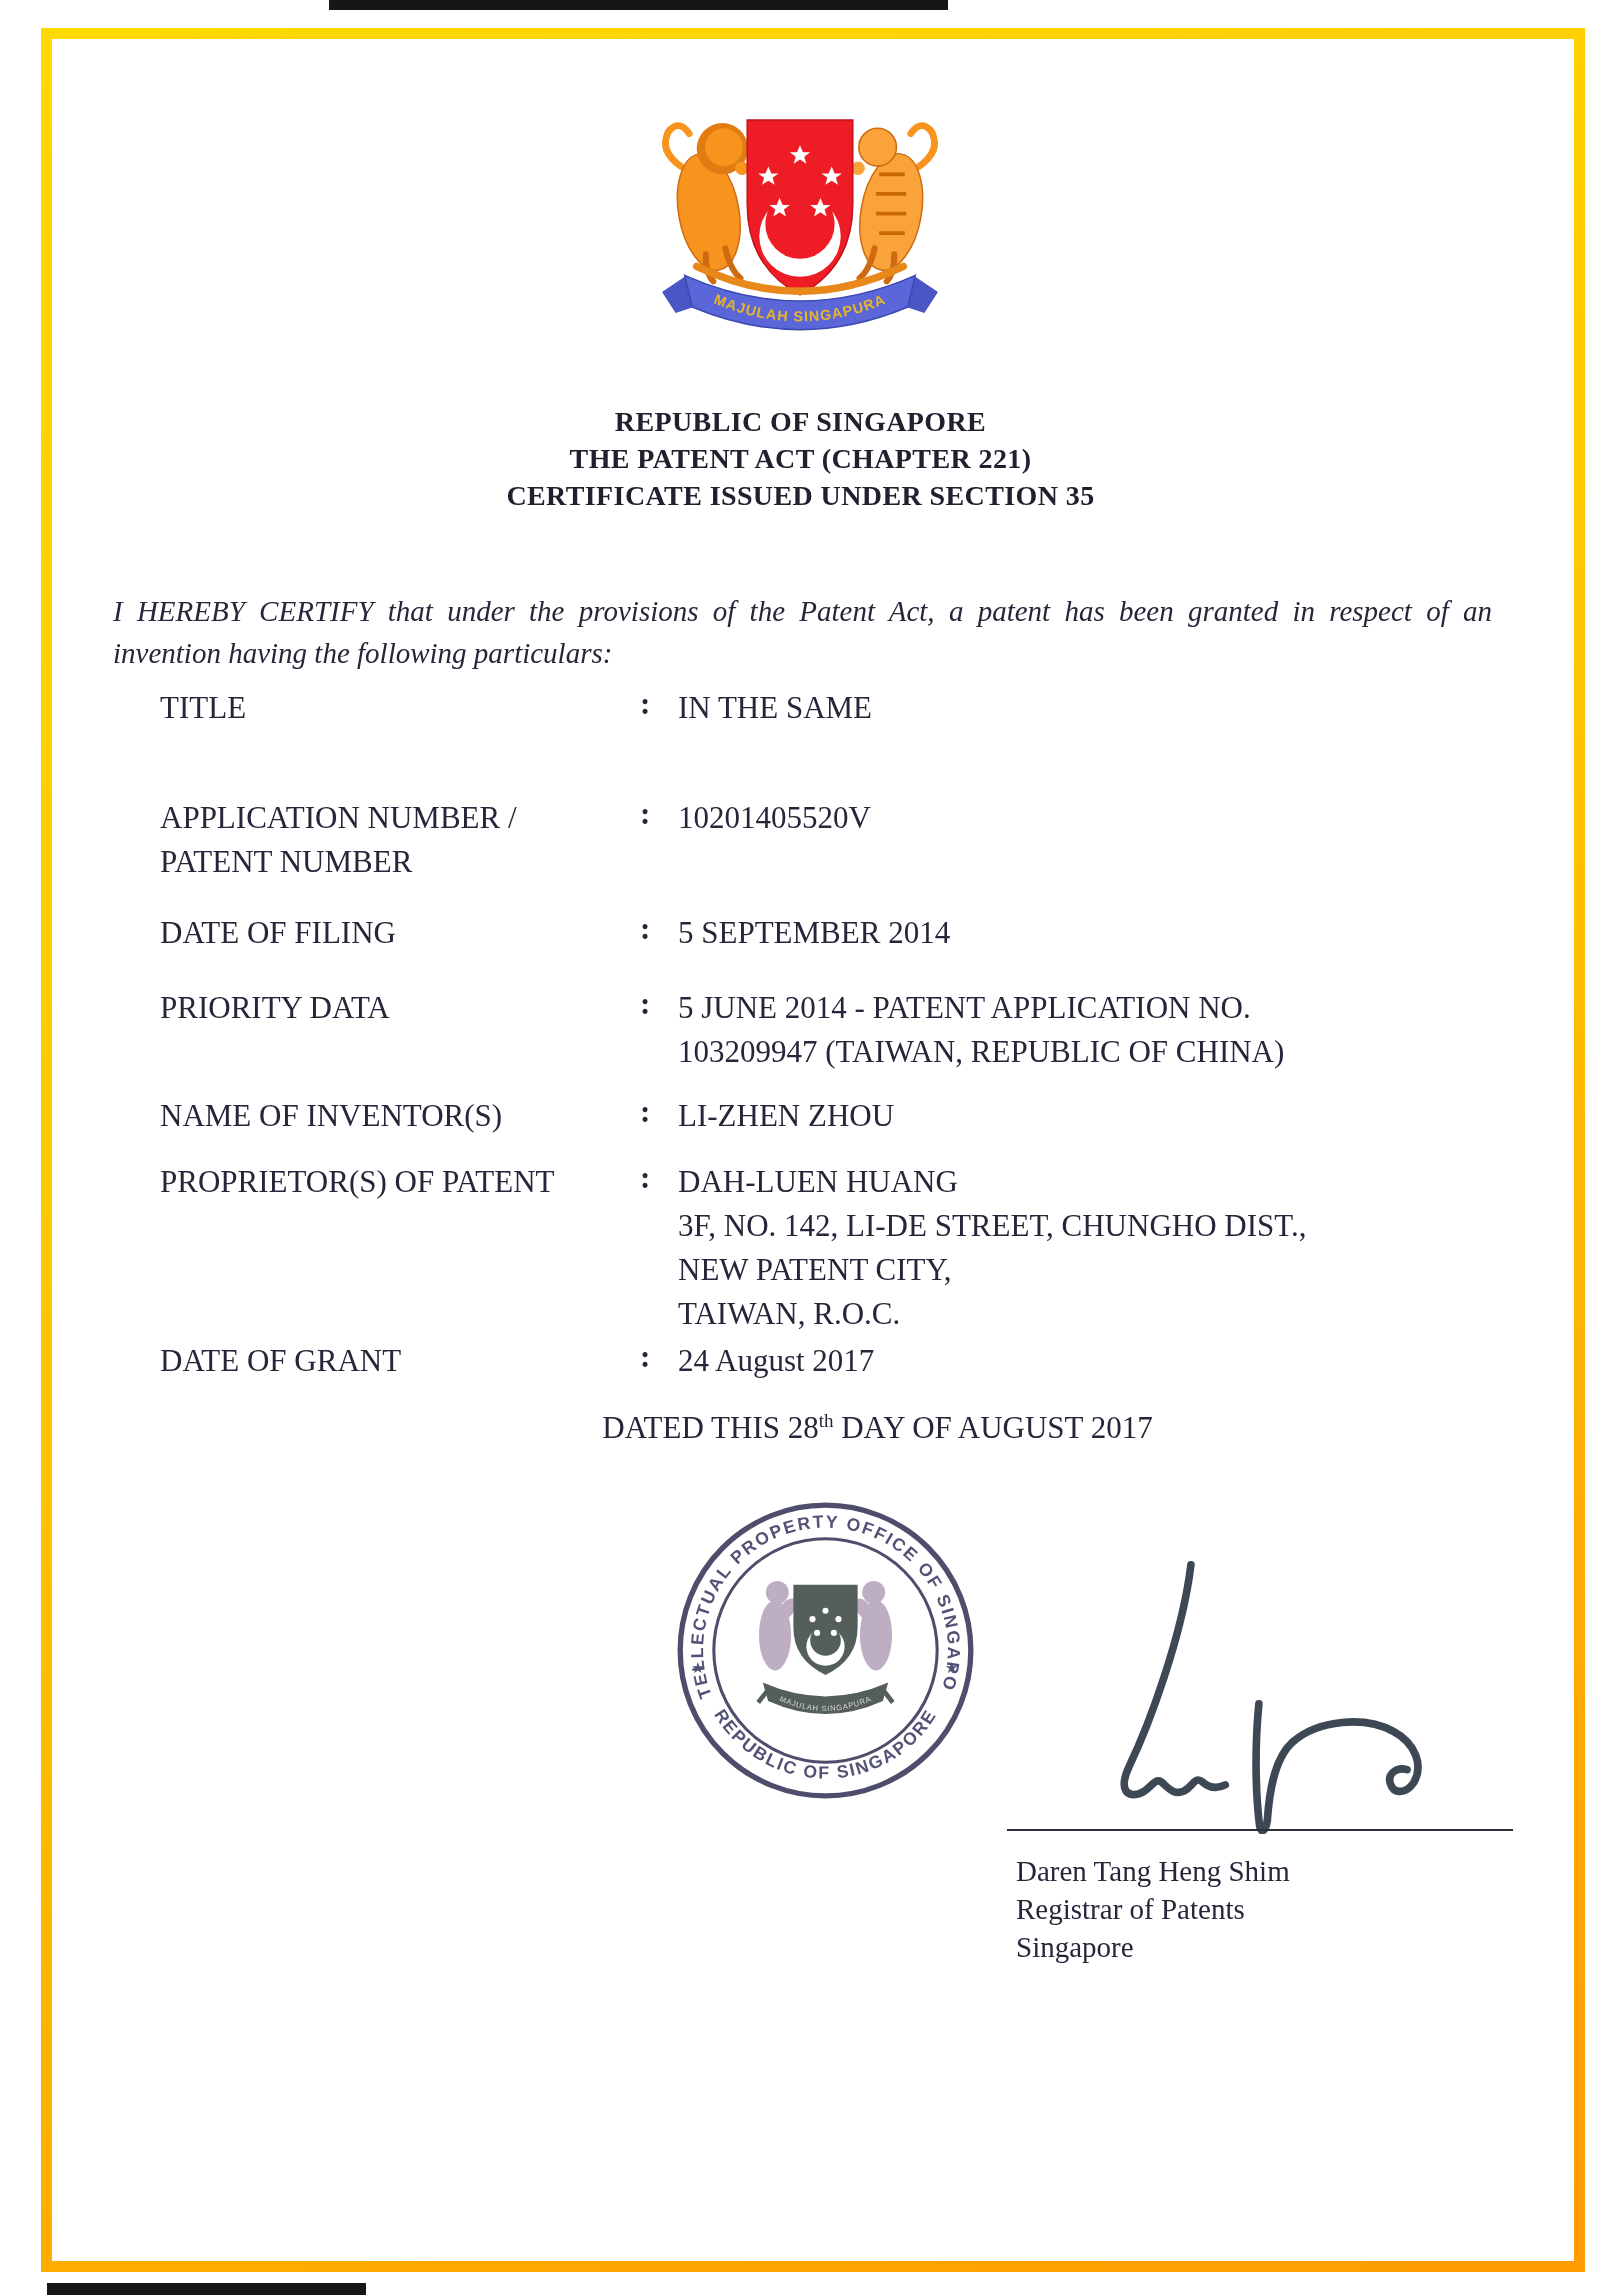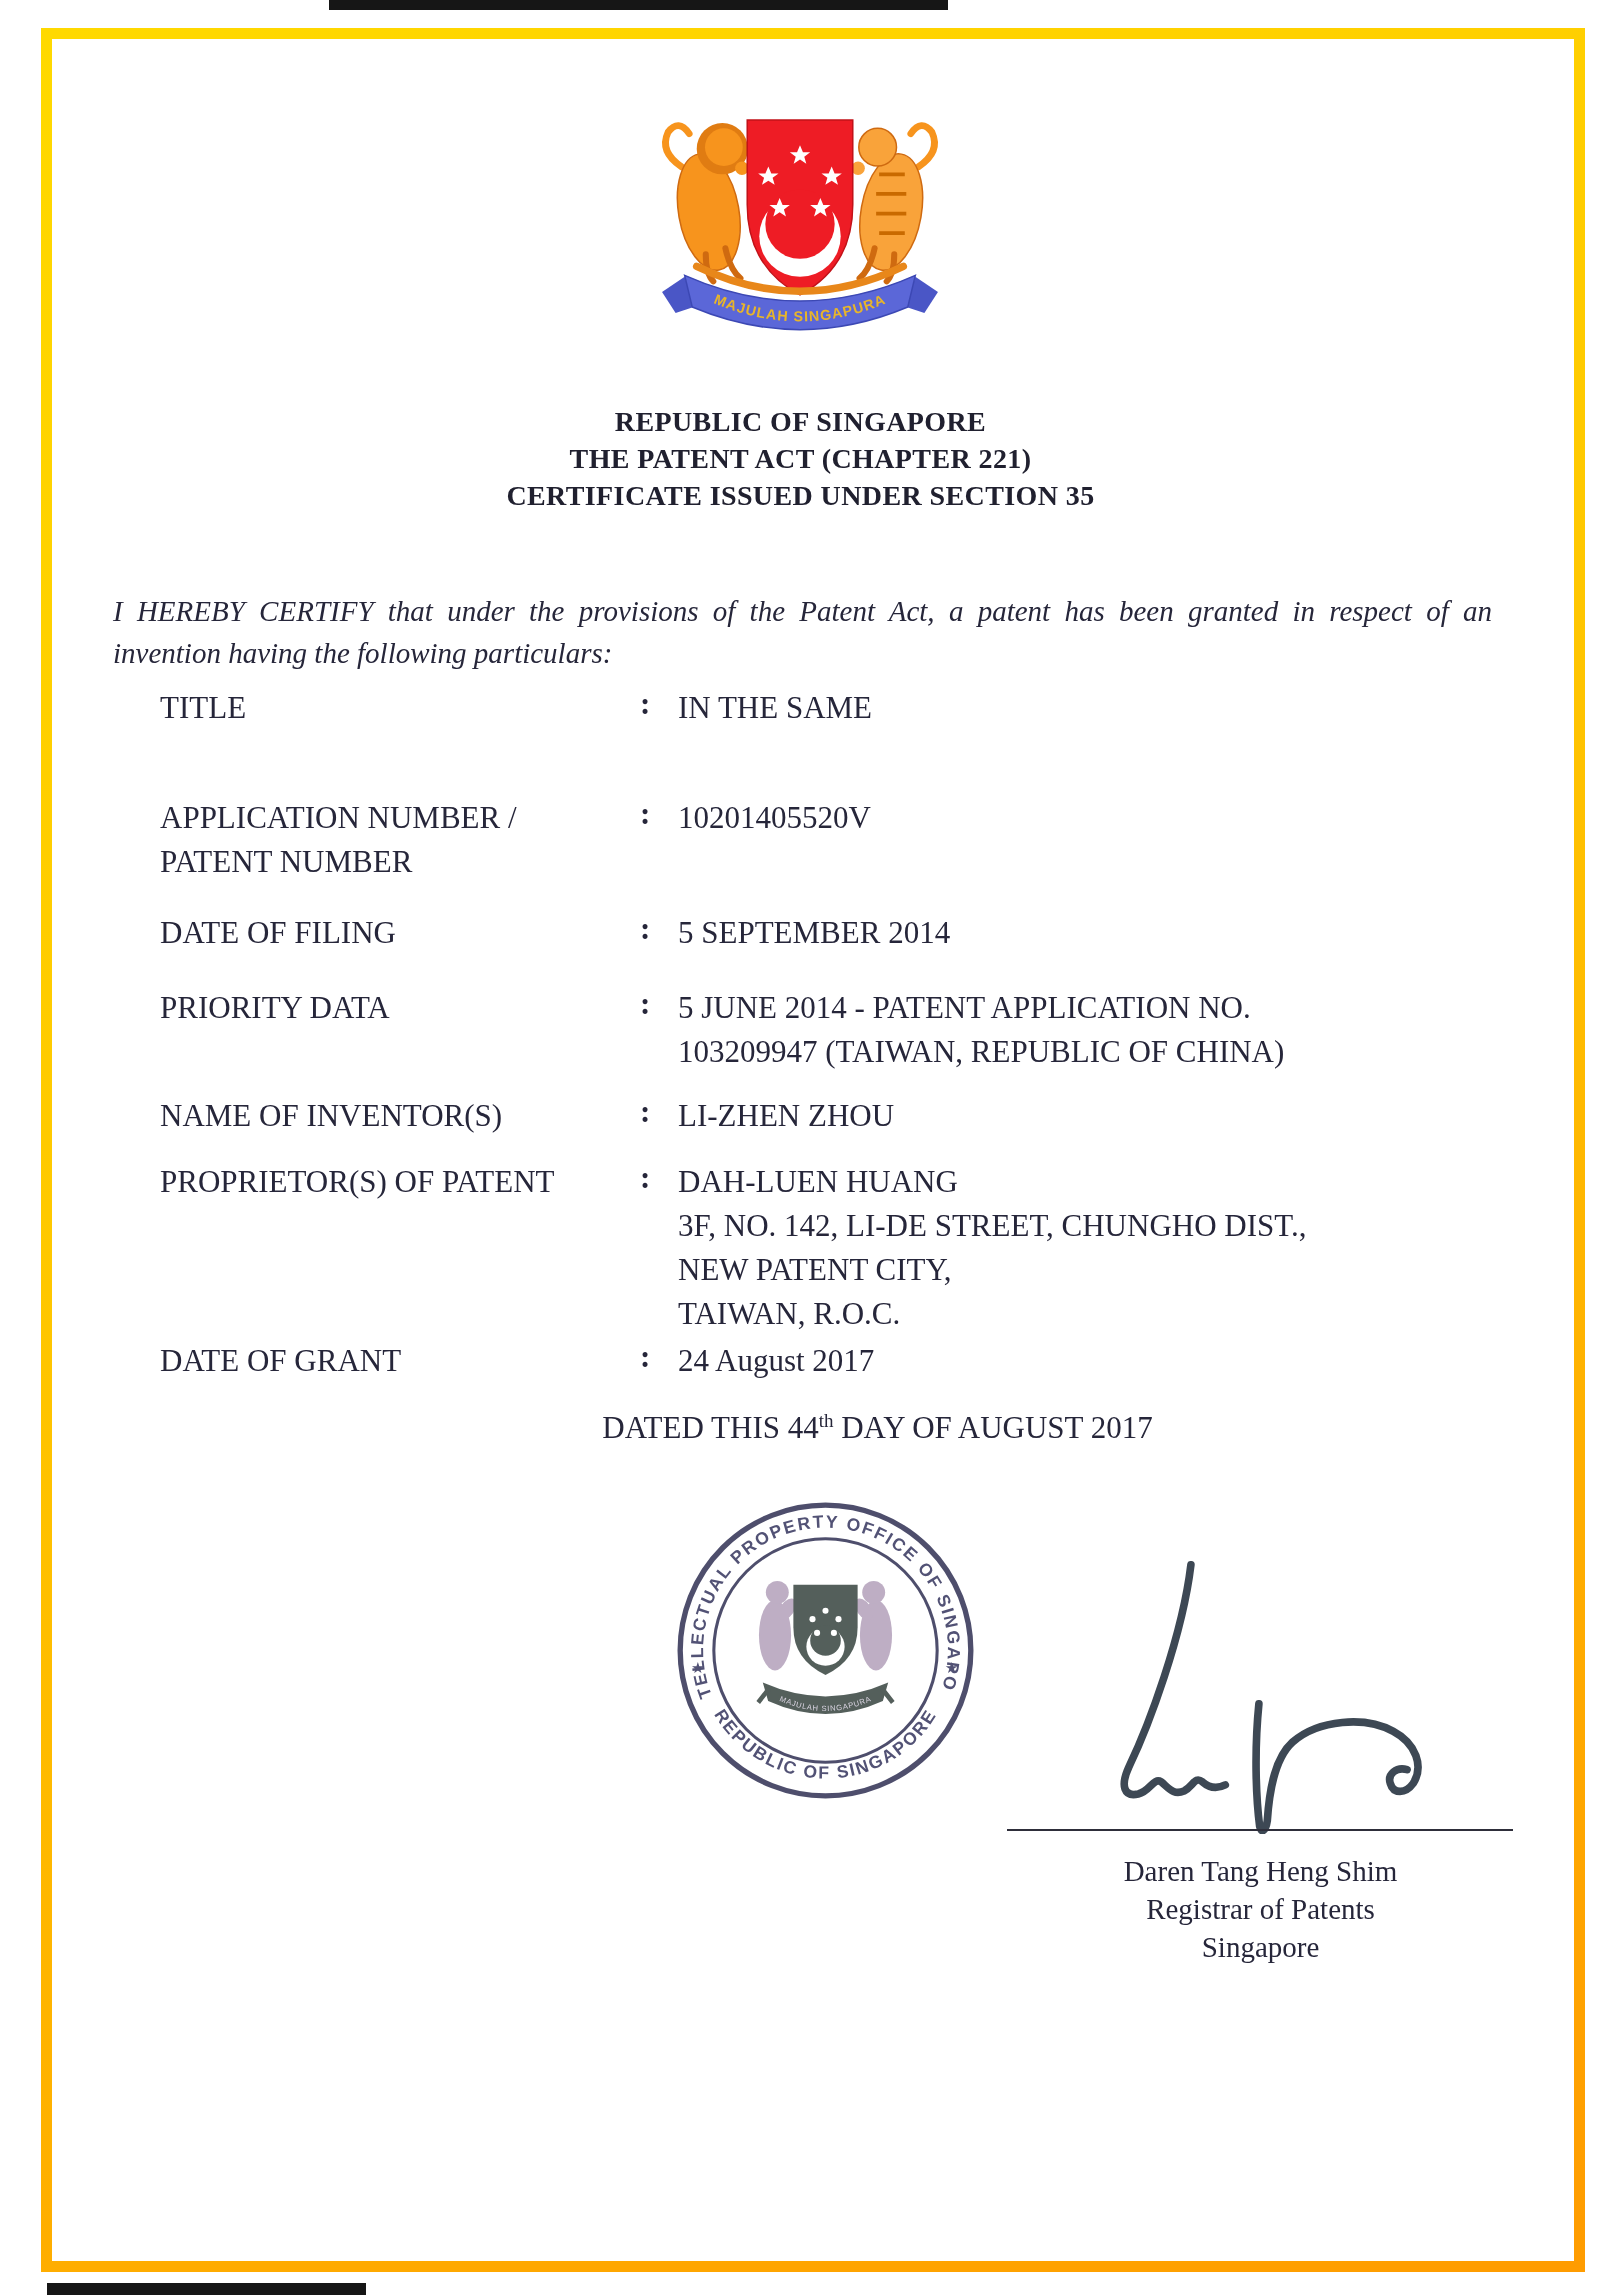--- a/index.html
+++ b/index.html
@@ -36,21 +36,21 @@
   .dated {
     position:absolute; left:190px; top:1410px; width:1375px;
     text-align:center; font-size:31px; font-weight:normal; white-space:nowrap;
   }
   .dated sup { font-size:19px; vertical-align:super; }
   .seal { position:absolute; left:671px; top:1496px; opacity:0.92; }
   .sig-svg { position:absolute; left:990px; top:1528px; }
   .sig-line { position:absolute; left:1007px; top:1829px; width:506px; height:2.3px; background:#2e2e3a; }
   .sig-name-block {
     position:absolute; left:1016px; top:1852px; width:489px;
-    text-align:center; font-size:29px; line-height:38px;
+    text-align:left; font-size:29px; line-height:38px;
   }
 </style>
 </head>
 <body>
 
 <div class="frame"></div>
 
 <div class="scan-bar" style="left:329px;top:0;width:619px;height:10px;"></div>
 <div class="scan-bar" style="left:47px;top:2283px;width:319px;height:12.2px;"></div>
 
@@ -180,21 +180,21 @@
 <div class="row" style="top:1339px">
   <div class="lbl">
       <div class="line">DATE OF GRANT</div>
     </div>
   <div class="colon">:</div>
   <div class="val">
       <div class="line">24 August 2017</div>
     </div>
 </div>
 
-<div class="dated"><span>DATED THIS 44</span><sup>th</sup><span> DAY OF AUGUST 2017</span></div>
+<div class="dated"><span>DATED THIS 28</span><sup>th</sup><span> DAY OF AUGUST 2017</span></div>
 
 <svg class="seal" width="309" height="309" viewBox="0 0 404 404">
   <defs>
     <path id="sealTop" d="M 52,257 A 160,160 0 1 1 352,257"></path>
     <path id="sealBottom" d="M 40,246 A 168,168 0 0 0 364,246"></path>
     <path id="sealBanner" d="M 138 266 Q 202 296 266 266"></path>
   </defs>
   <circle cx="202" cy="202" r="190" fill="none" stroke="#3f3f60" stroke-width="7"></circle>
   <circle cx="202" cy="202" r="146" fill="none" stroke="#3f3f60" stroke-width="4"></circle>
   <text font-size="23" font-weight="bold" letter-spacing="2.5" fill="#44446a" font-family="Liberation Sans, sans-serif">

